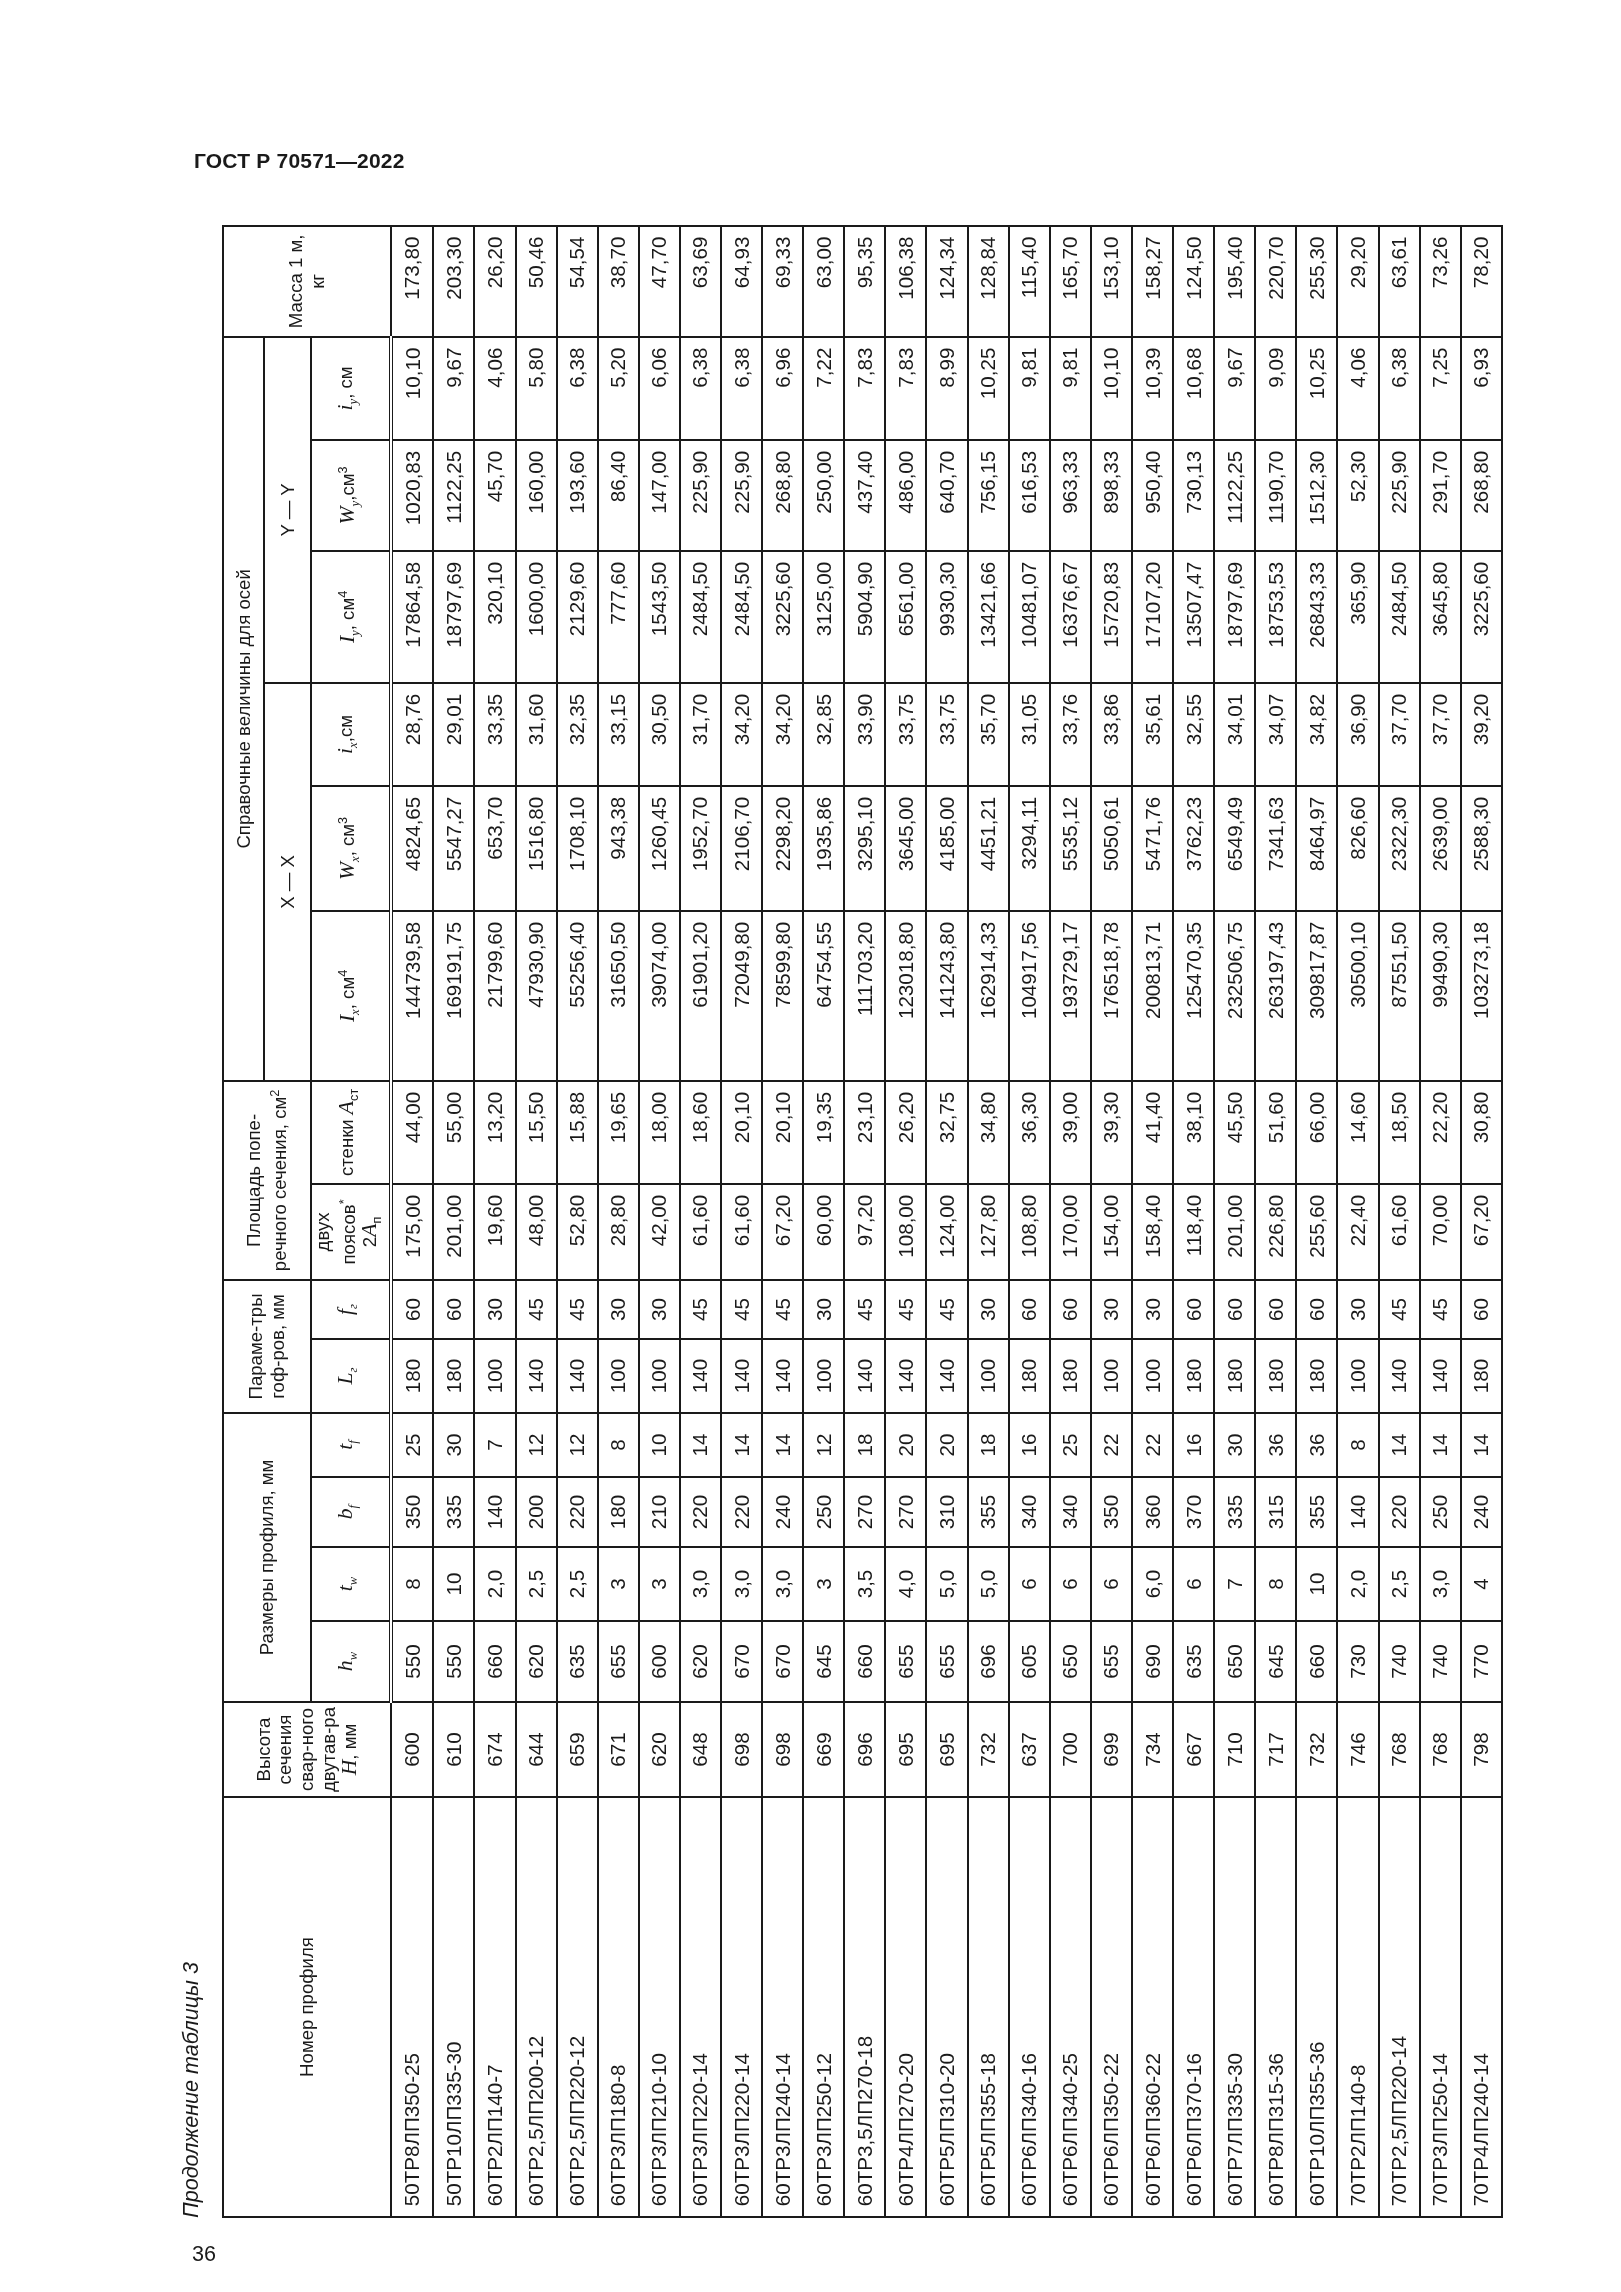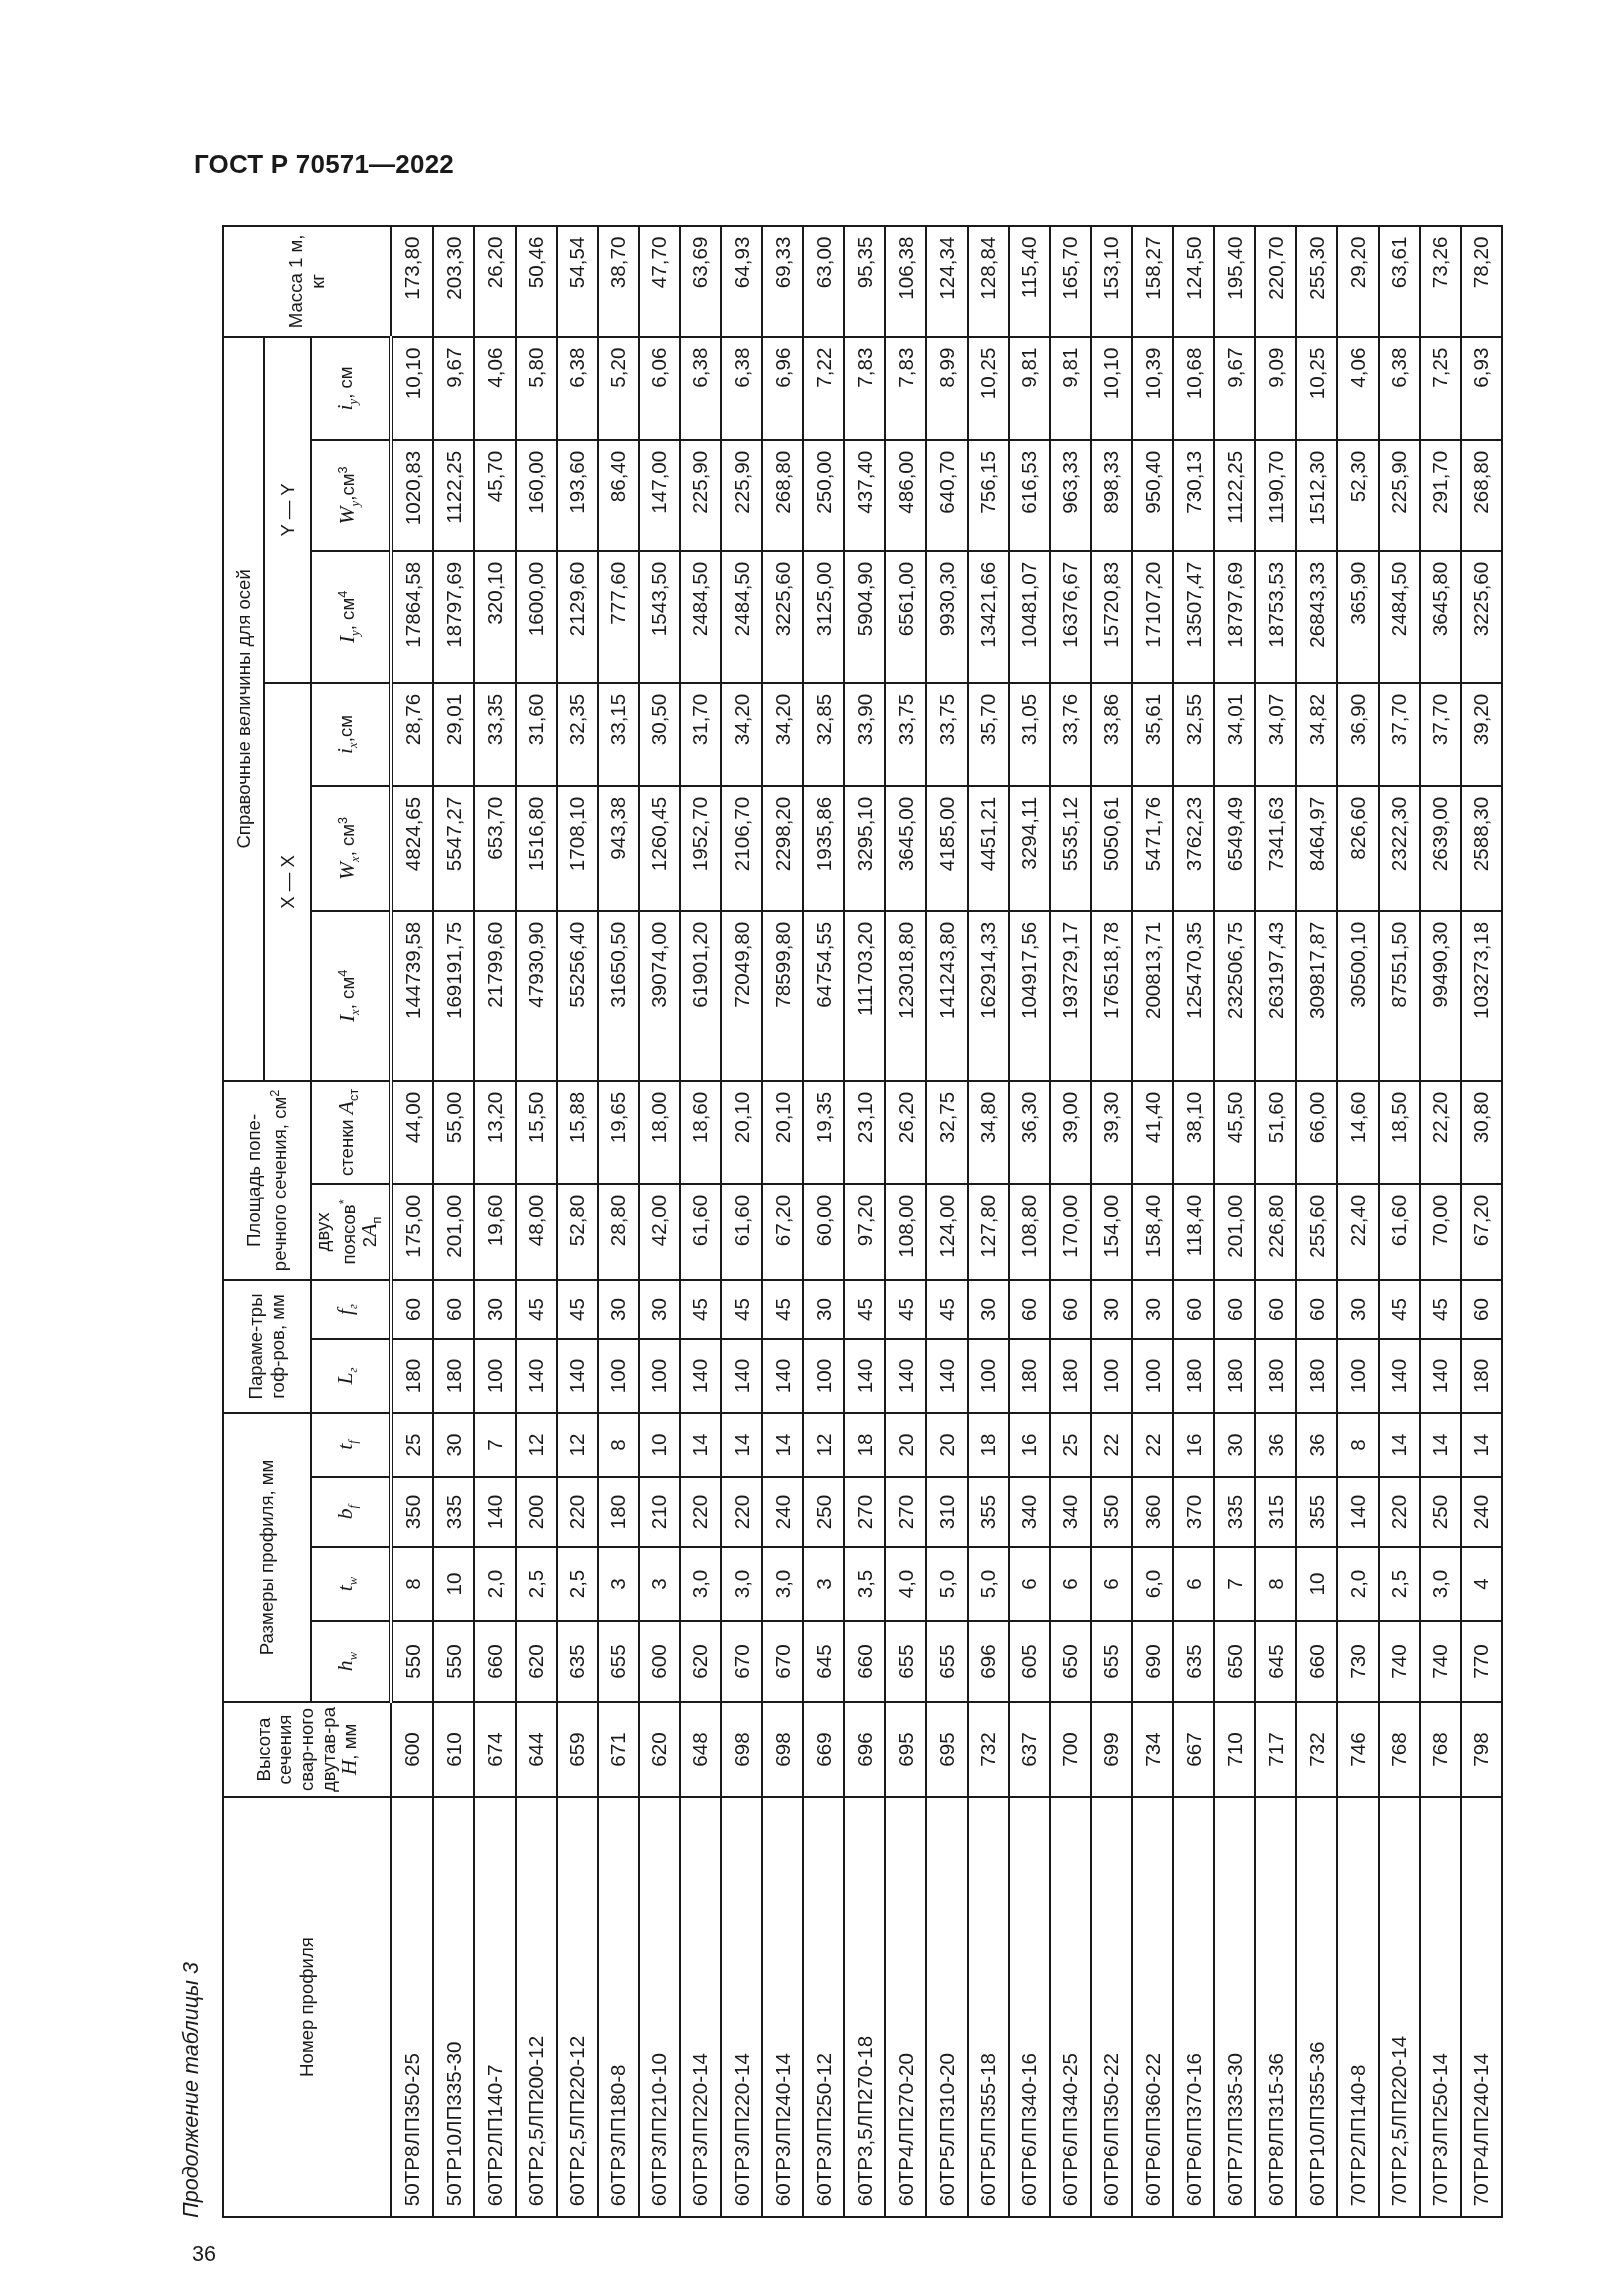--- a/index.html
+++ b/index.html
@@ -1,17 +1,17 @@
 <!DOCTYPE html>
 <html><head>
 <meta charset="utf-8">
 <style>
   html, body { margin:0; padding:0; background:#ffffff; }
   body { width:1621px; height:2293px; position:relative; overflow:hidden; font-family:"Liberation Sans", "DejaVu Sans", sans-serif; color:#1a1a1a; }
-  .doc-title { position:absolute; left:194px; top:149px; font-size:26px; font-weight:bold; letter-spacing:0.2px; white-space:nowrap; }
+  .doc-title { position:absolute; left:194px; top:149px; font-size:21px; font-weight:bold; letter-spacing:0.2px; white-space:nowrap; }
   .caption { position:absolute; left:176px; top:2218px; transform-origin:0 0; transform:rotate(-90deg); font-size:21.6px; font-style:italic; white-space:nowrap; line-height:29px; }
   .page-num { position:absolute; left:192px; top:2241px; font-size:21.6px; }
   
   .rot { position:absolute; left:222px; top:2218px; width:1990px; height:1281px; transform-origin:0 0; transform:rotate(-90deg); }
   table.t { border-collapse:collapse; width:1990px; height:1281px; table-layout:fixed; font-size:20.6px; }
   table.t td, table.t th { border:2px solid #1a1a1a; padding:0 3.9px; text-align:center; vertical-align:middle; font-weight:normal; overflow:hidden; white-space:nowrap; }
   table.t th { font-size:18.6px; line-height:21.6px; white-space:normal; }
   table.t td.num { text-align:right; padding-right:9.8px; }
   table.t td.name { text-align:left; padding-left:9.8px; }
   table.t tr.hdr-last th { border-bottom:4.9px double #1a1a1a; }

